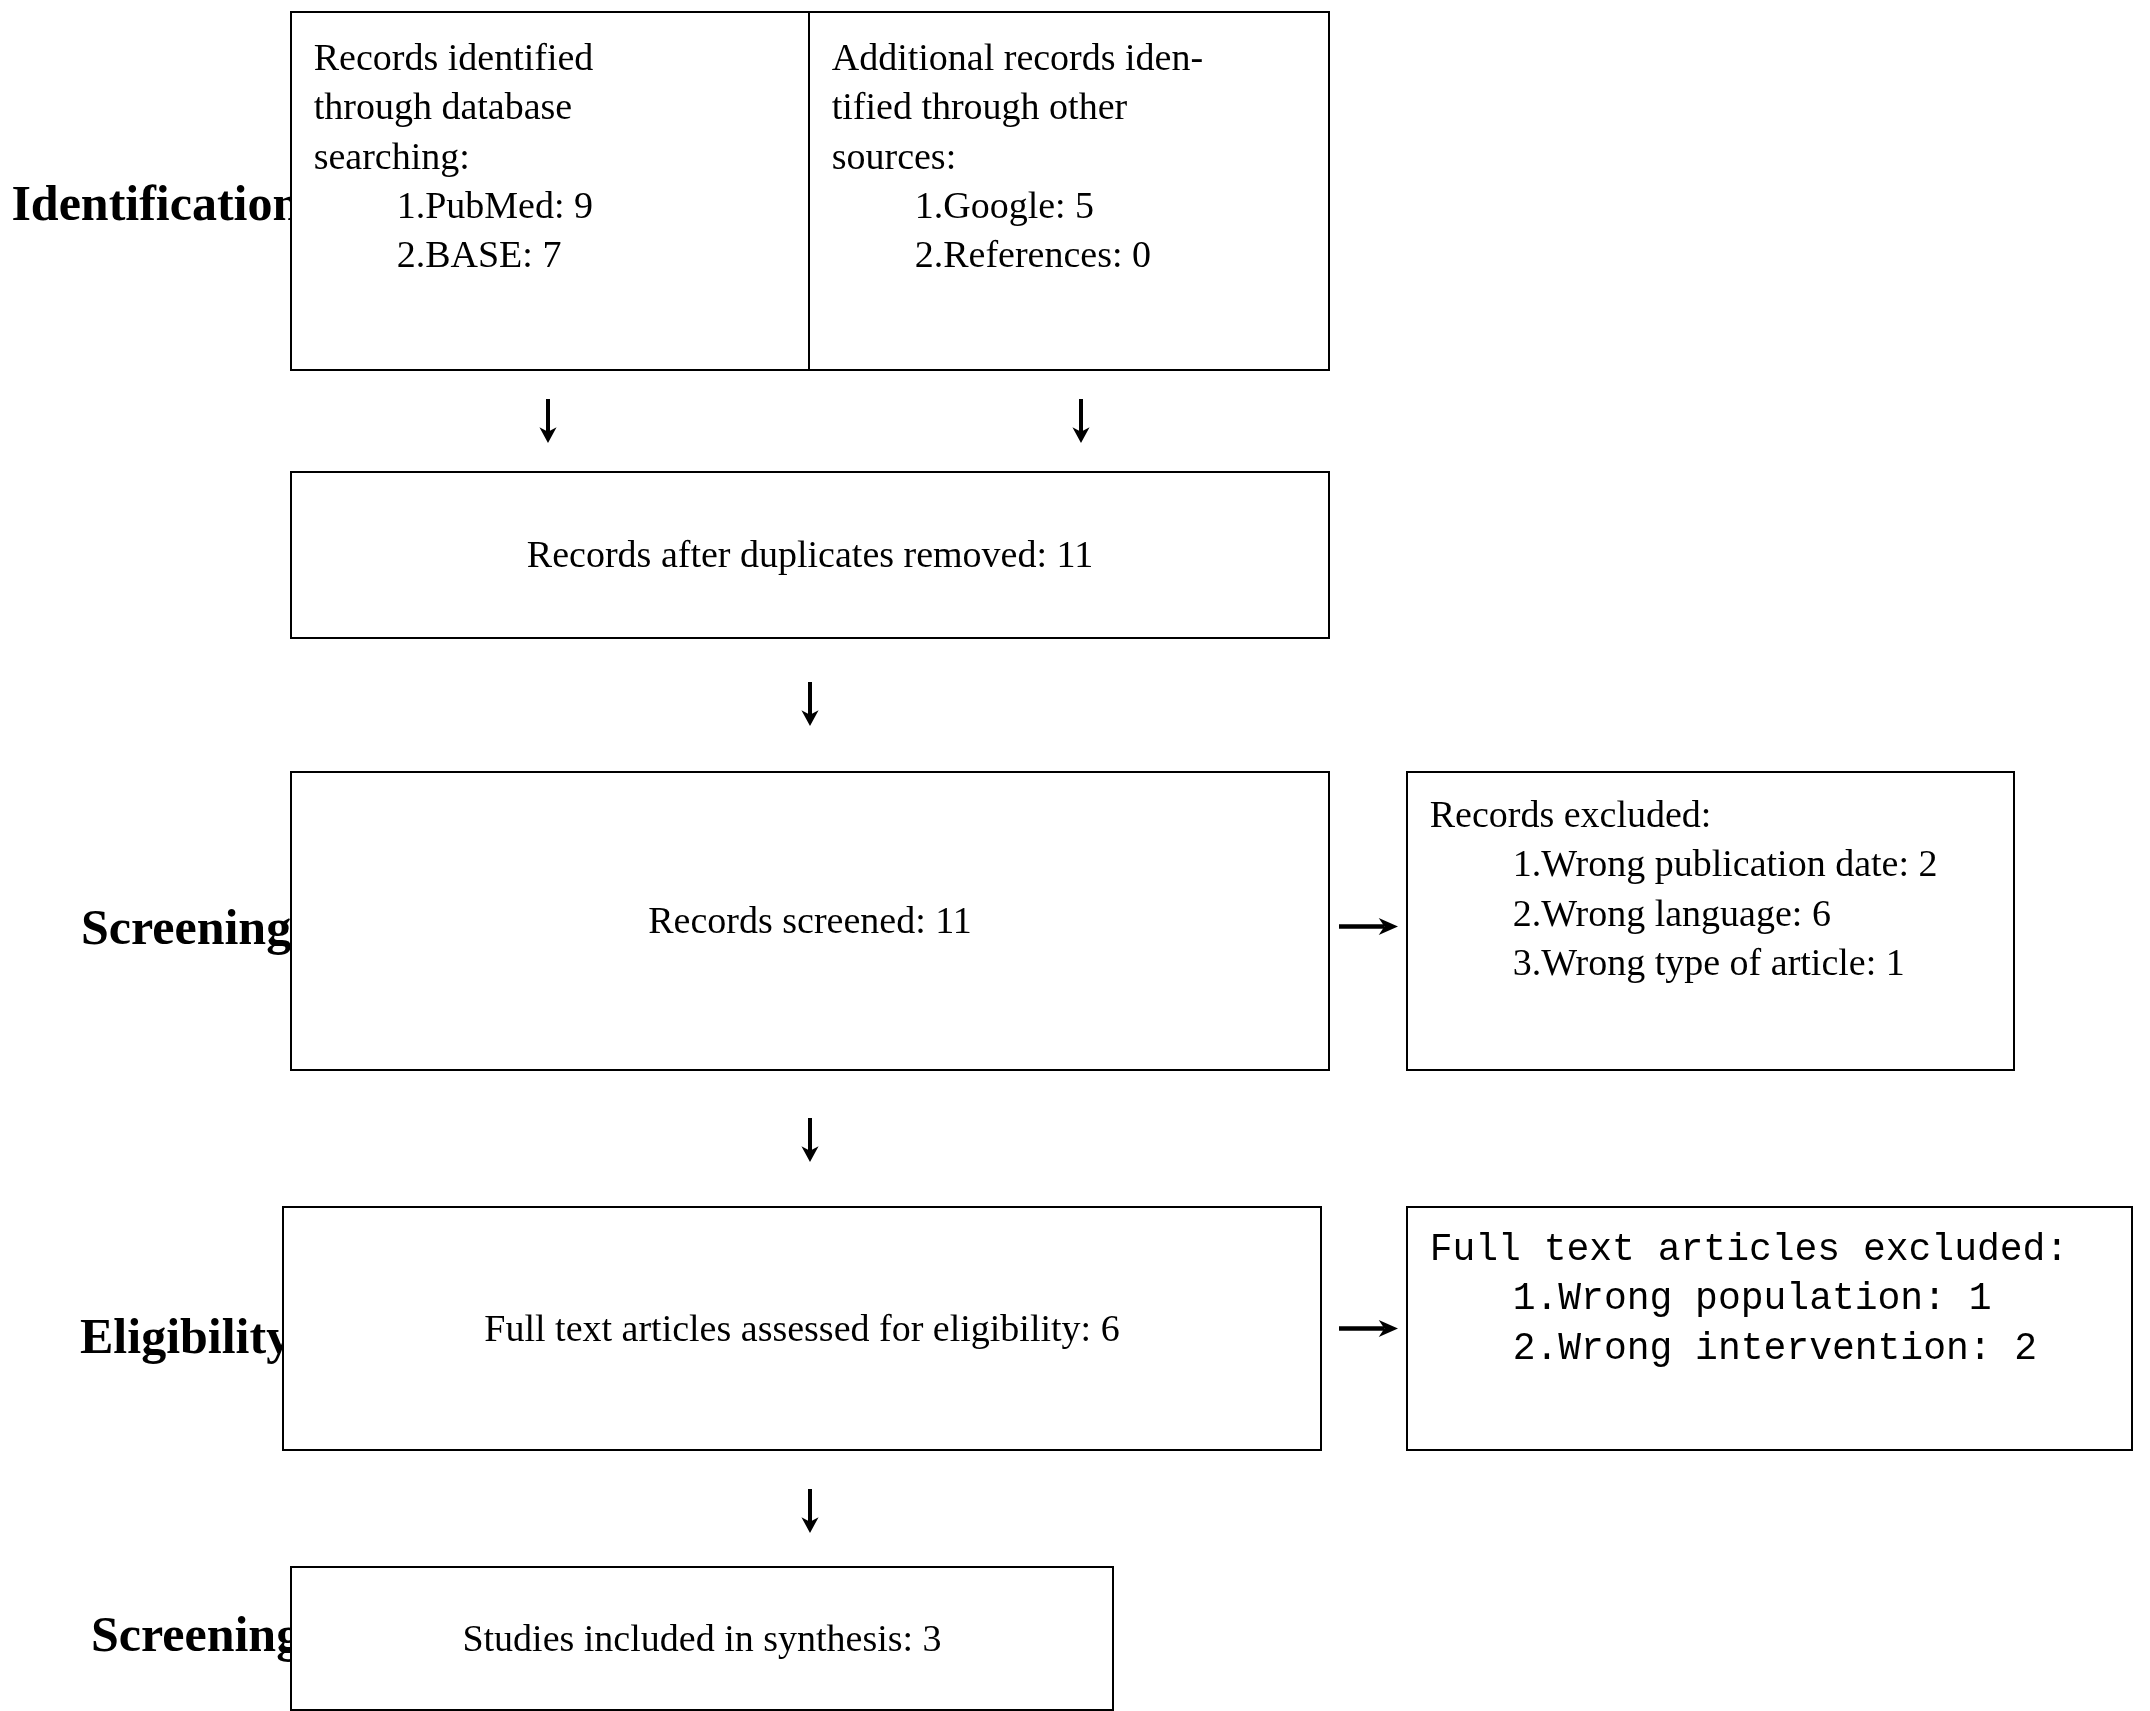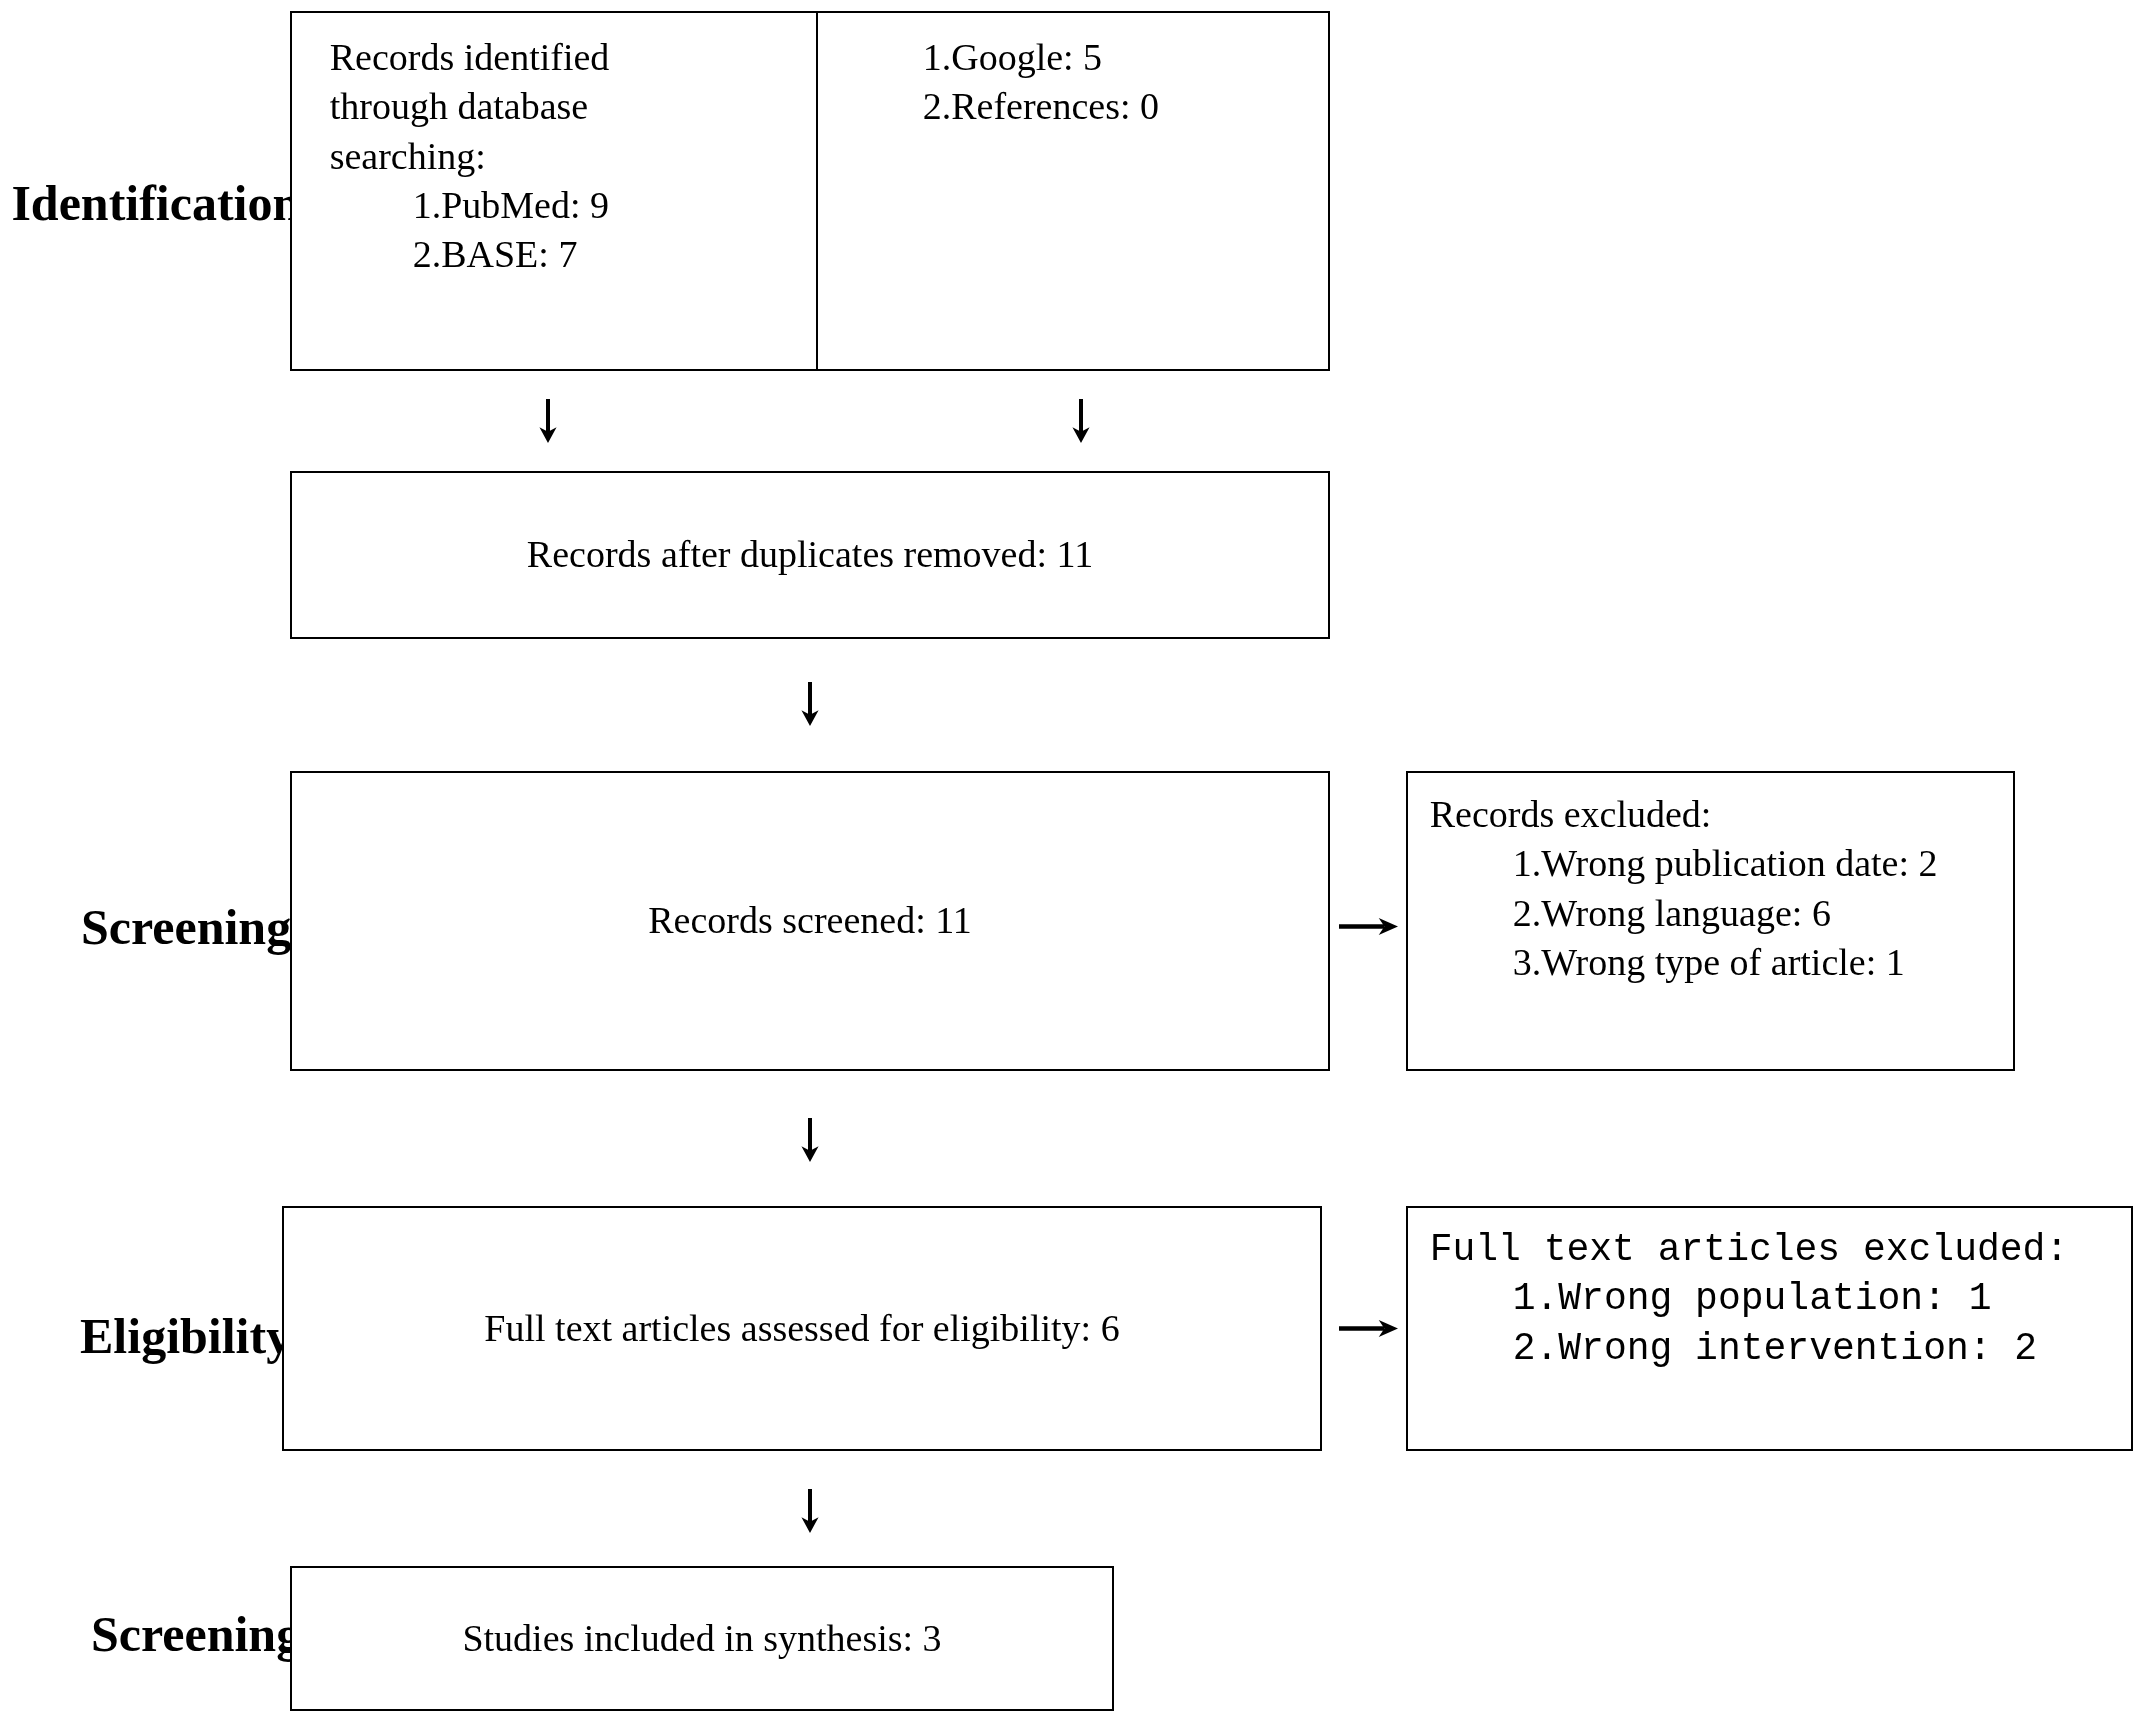--- a/index.html
+++ b/index.html
@@ -19,21 +19,20 @@
 
   
   .box {
     position: absolute;
     border: 2.9px solid #000000;
     background: #ffffff;
     box-sizing: border-box;
   }
   .box.split {
     display: flex;
-    padding-left: 16px;
   }
   .half {
     flex: 1 1 50%;
     box-sizing: border-box;
     padding: 19.4px 19.4px 19.4px 21.7px;
   }
   .half.left {
     border-right: 2.9px solid #000000;
   }
 
@@ -119,20 +118,25 @@
         <div>through database</div>
         <div>searching:</div>
       </div>
       <ol class="enum">
         <li><span class="num">1.</span><span>PubMed: 9</span></li>
         <li><span class="num">2.</span><span>BASE: 7</span></li>
       </ol>
     </div>
 
     <div class="half right">
+      <div class="heading">
+        <div>Additional records iden-</div>
+        <div>tified through other</div>
+        <div>sources:</div>
+      </div>
       <ol class="enum">
         <li><span class="num">1.</span><span>Google: 5</span></li>
         <li><span class="num">2.</span><span>References: 0</span></li>
       </ol>
     </div>
   </div>
 
   <div class="arrow-down" style="left:528px; top:399px; height:44px;">
     <svg viewBox="0 0 70 78" preserveAspectRatio="none" aria-hidden="true">
       <line x1="35" y1="0" x2="35" y2="62" stroke="#000" stroke-width="7"></line>

